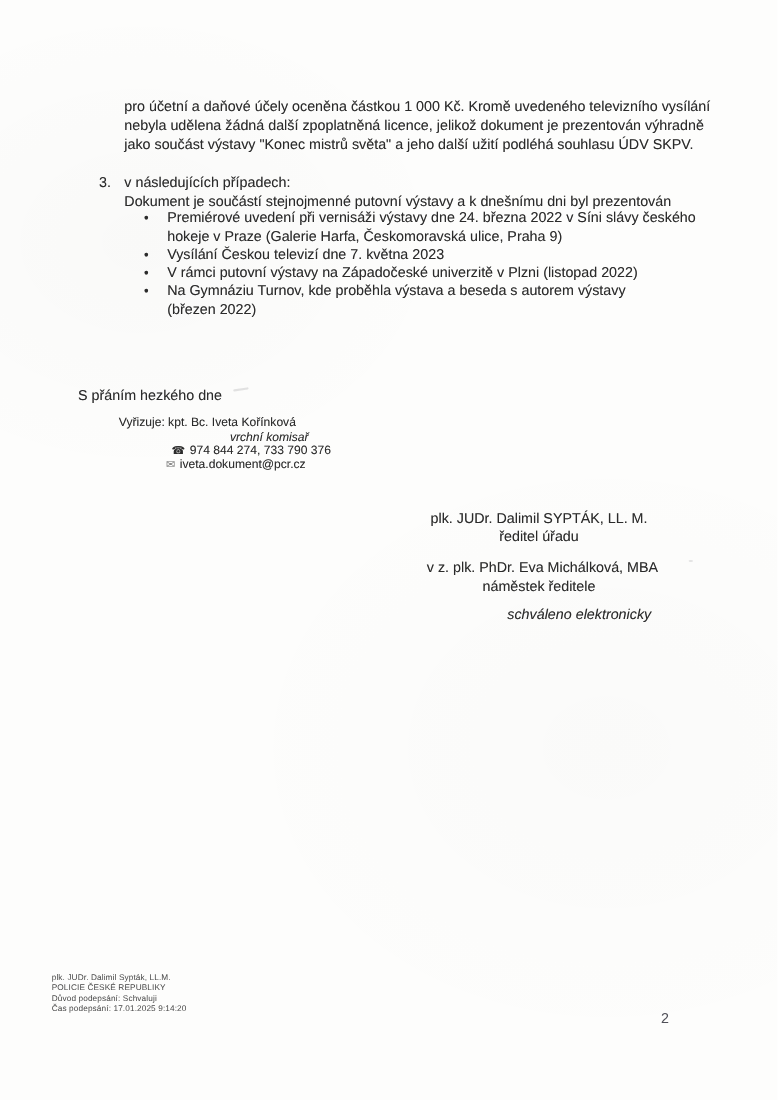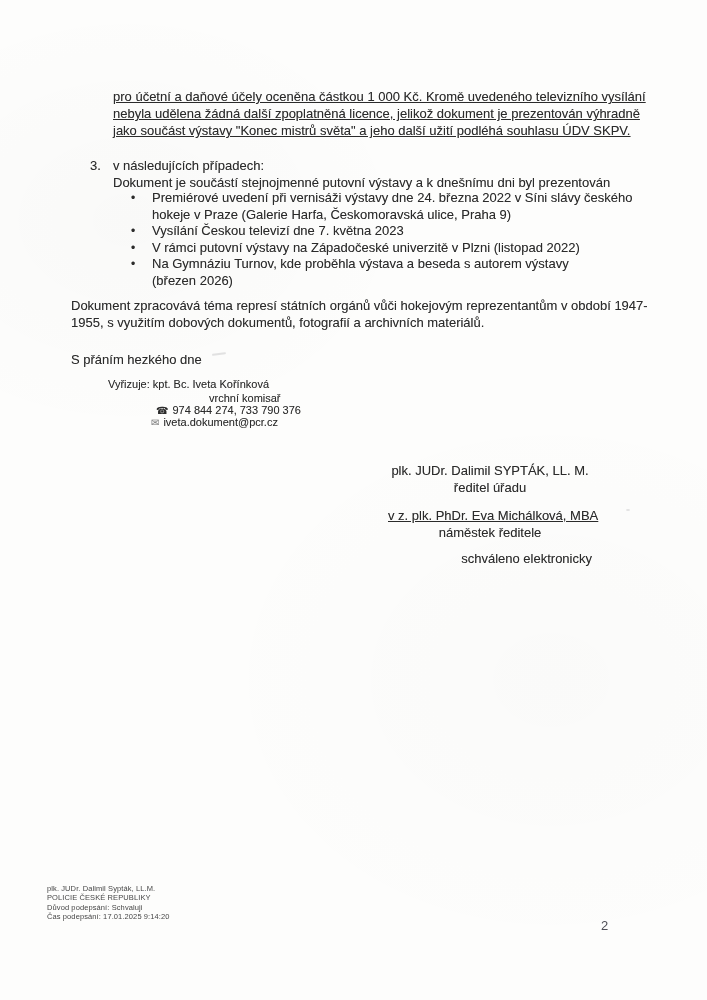--- a/index.html
+++ b/index.html
@@ -19,33 +19,33 @@
   .line { white-space: nowrap; }
   .body-text {
     font-size: 13px;
     line-height: 17px;
     text-shadow: 0 0 0.5px rgba(40,40,40,0.35);
   }
   .bullets { font-size: 13px; line-height: 16.5px; text-shadow: 0 0 0.5px rgba(40,40,40,0.35); }
   .bullet-row { display: flex; align-items: flex-start; }
   .bullet-dot { width: 21px; flex: 0 0 21px; font-size: 12px; }
   .small-text { font-size: 11px; line-height: 13px; text-shadow: 0 0 0.4px rgba(40,40,40,0.3); margin-left: 44px; }
-  .italic { }
+  .italic { font-style: italic; }
   .contact-row { display: flex; align-items: center; gap: 4px; }
   .contact-icon { font-size: 10px; line-height: 10px; }
   .envelope { color: #8a8a8a; }
   .sig-block {
     width: 204px;
     text-align: center;
     font-size: 13px;
     line-height: 17px;
     text-shadow: 0 0 0.5px rgba(40,40,40,0.35);
     margin-top: 19px;
   }
-  .sig-gap-a { margin-top: 11px; text-decoration: underline; }
+  .sig-gap-a { margin-top: 11px; }
   .sig-gap-b { margin-top: 9px; text-align: right; }
   .tiny-text {
     font-size: 7.5px;
     line-height: 9.4px;
     color: #474747;
     letter-spacing: 0.1px;
   }
   .page-num { font-size: 13px; color: #4f4f57; }
   .artifact-dash {
     width: 14px; height: 2px;
@@ -59,21 +59,21 @@
     background: #dcdcdc;
     opacity: 0.8;
     border-radius: 50%;
   }
 </style>
 </head>
 <body>
 
 <div class="page">
 
-  <div class="abs body-text" style="top:88px; left:113px;text-decoration:underline;">
+  <div class="abs body-text" style="top:88px; left:113px;">
     <div class="line">pro účetní a daňové účely oceněna částkou 1 000 Kč. Kromě uvedeného televizního vysílání</div>
     <div class="line">nebyla udělena žádná další zpoplatněná licence, jelikož dokument je prezentován výhradně</div>
     <div class="line">jako součást výstavy "Konec mistrů světa" a jeho další užití podléhá souhlasu ÚDV SKPV.</div>
   </div>
 
   <div class="abs body-text" style="top:157px; left:90px;">3.</div>
   <div class="abs body-text" style="top:157px; left:113px;">
     <div class="line">v následujících případech:</div>
     <div class="line">Dokument je součástí stejnojmenné putovní výstavy a k dnešnímu dni byl prezentován</div>
   </div>
@@ -95,29 +95,25 @@
     <div class="bullet-row">
       <span class="bullet-dot">•</span>
       <div>
         <div class="line">V rámci putovní výstavy na Západočeské univerzitě v Plzni (listopad 2022)</div>
       </div>
     </div>
     <div class="bullet-row">
       <span class="bullet-dot">•</span>
       <div>
         <div class="line">Na Gymnáziu Turnov, kde proběhla výstava a beseda s autorem výstavy</div>
-        <div class="line">(březen 2026)</div>
+        <div class="line">(březen 2022)</div>
       </div>
     </div>
   </div>
 
-  <div class="abs body-text" style="top:297px; left:71px;">
-    <div class="line">Dokument zpracovává téma represí státních orgánů vůči hokejovým reprezentantům v období 1947-</div>
-    <div class="line">1955, s využitím dobových dokumentů, fotografií a archivních materiálů.</div>
-  </div>
 
   <div class="abs body-text line" style="top:351px; left:71px;text-align:center;">S přáním hezkého dne</div>
 
   <div class="abs artifact-dash" style="top:353px; left:212px;"></div>
 
   <div class="abs small-text line" style="top:378px; left:64px;">Vyřizuje: kpt. Bc. Iveta Kořínková</div>
   <div class="abs small-text italic line" style="top:392px; left:165px;">vrchní komisař</div>
   <div class="abs small-text contact-row" style="top:404px; left:112px;">
     <span class="contact-icon">☎</span>
     <span class="line">974 844 274, 733 790 376</span>

